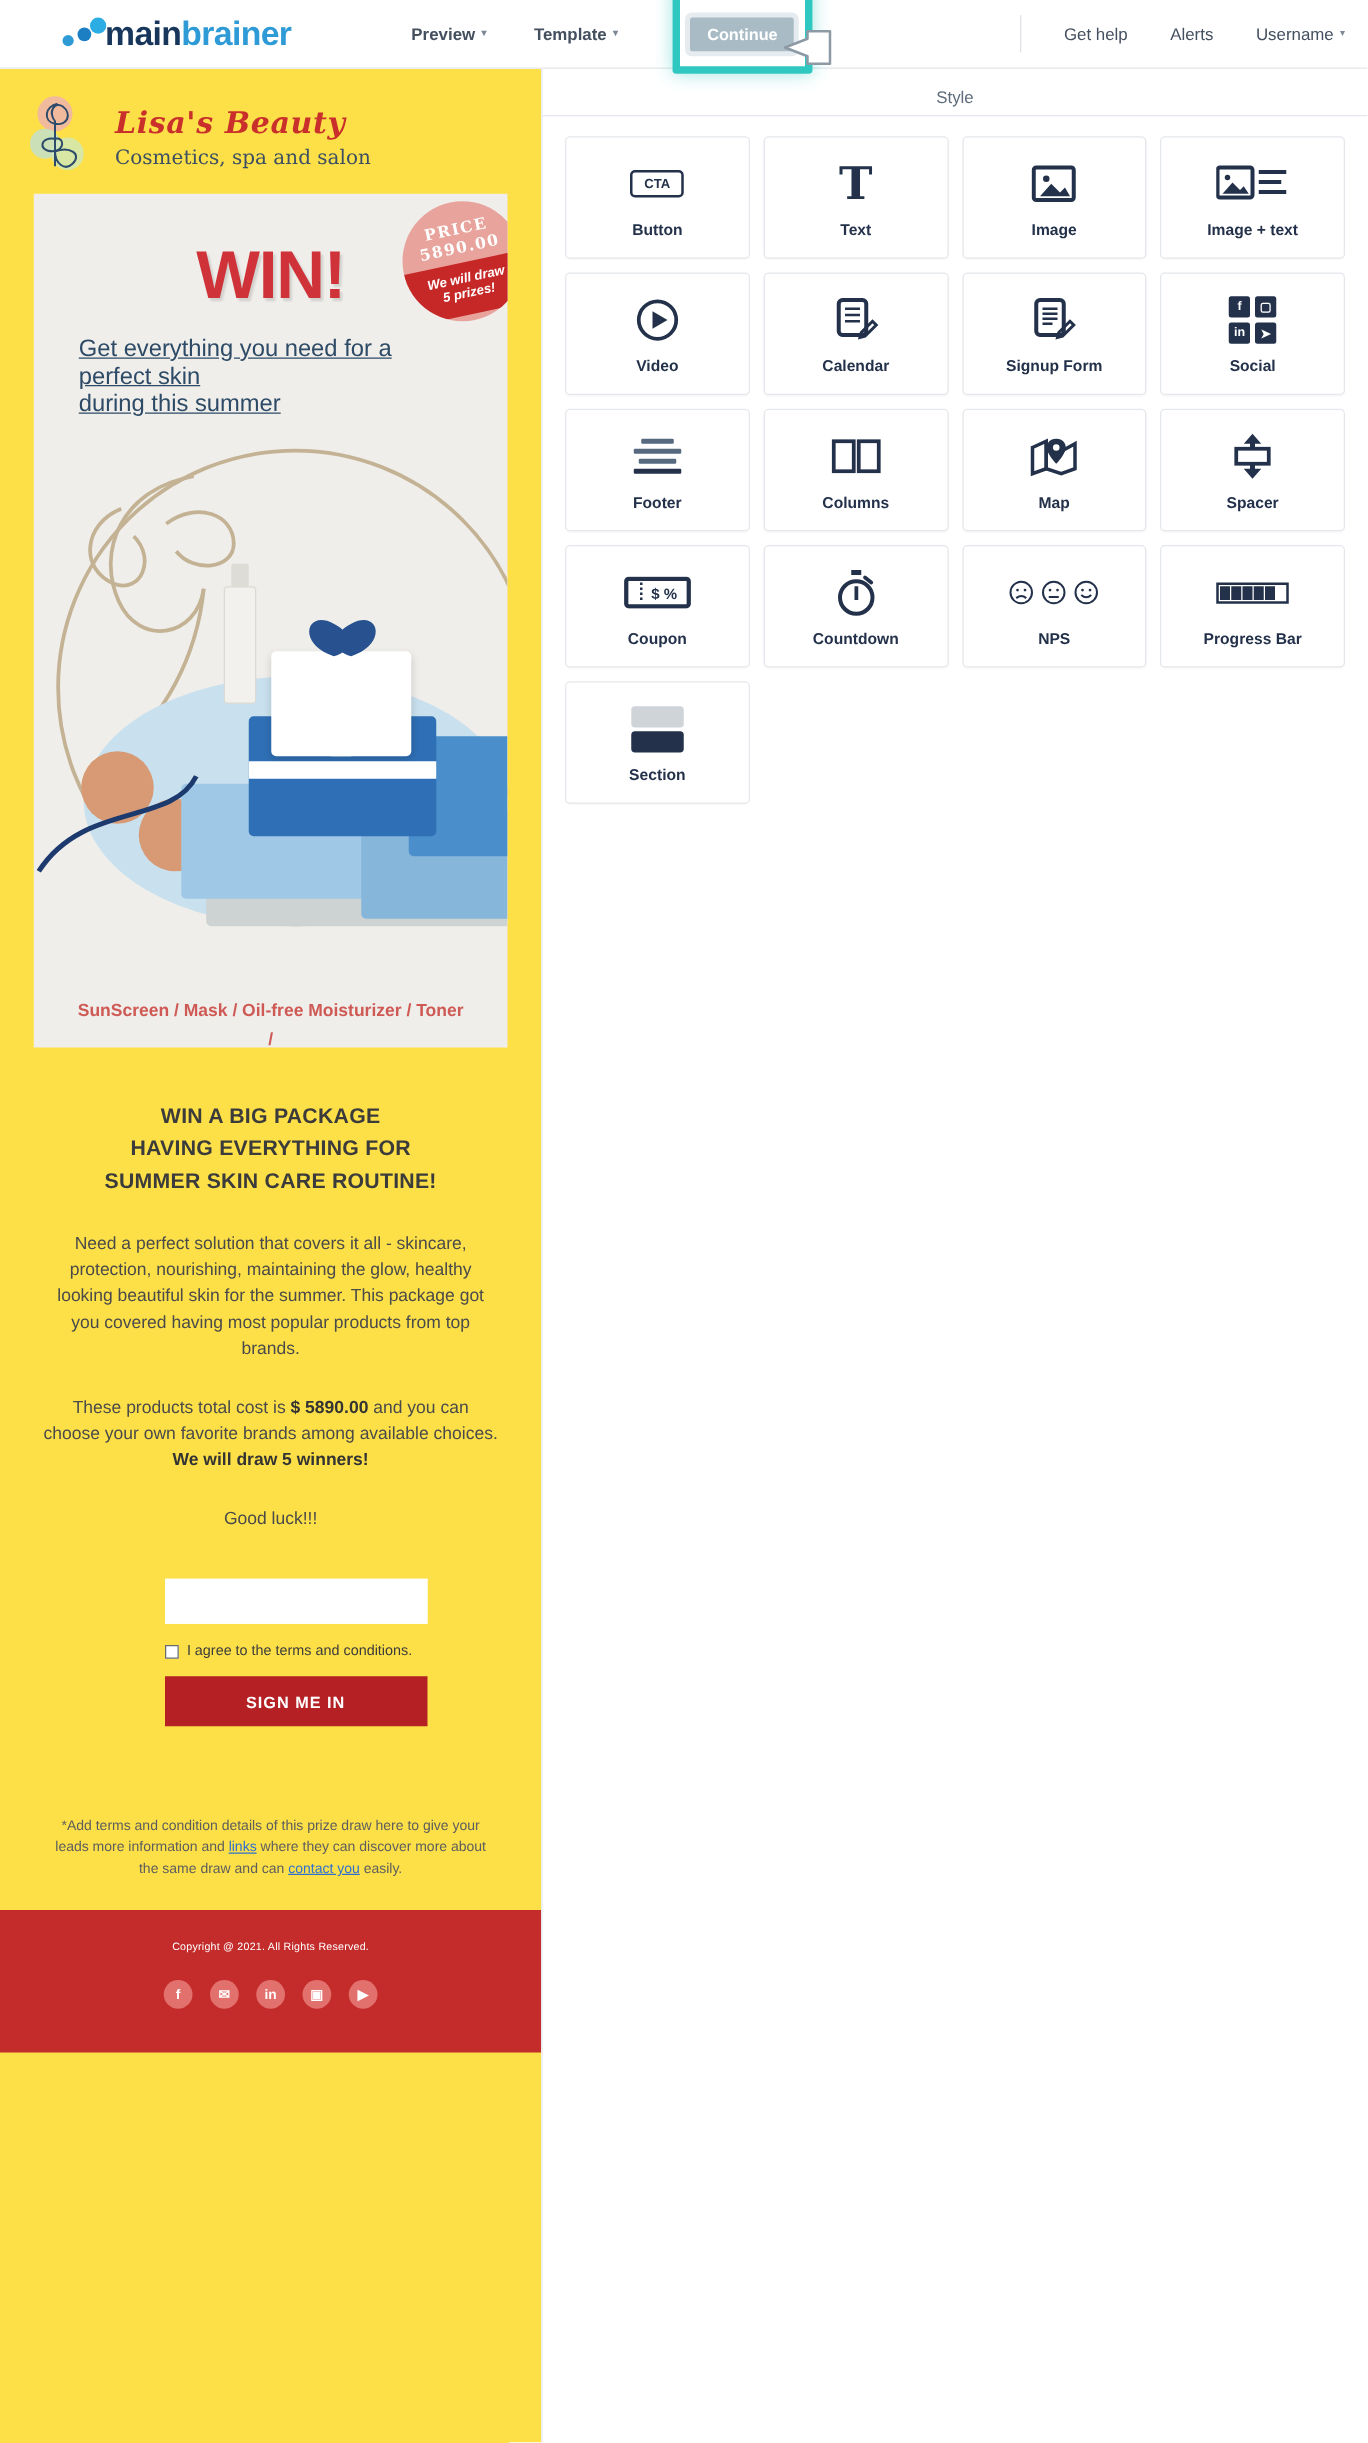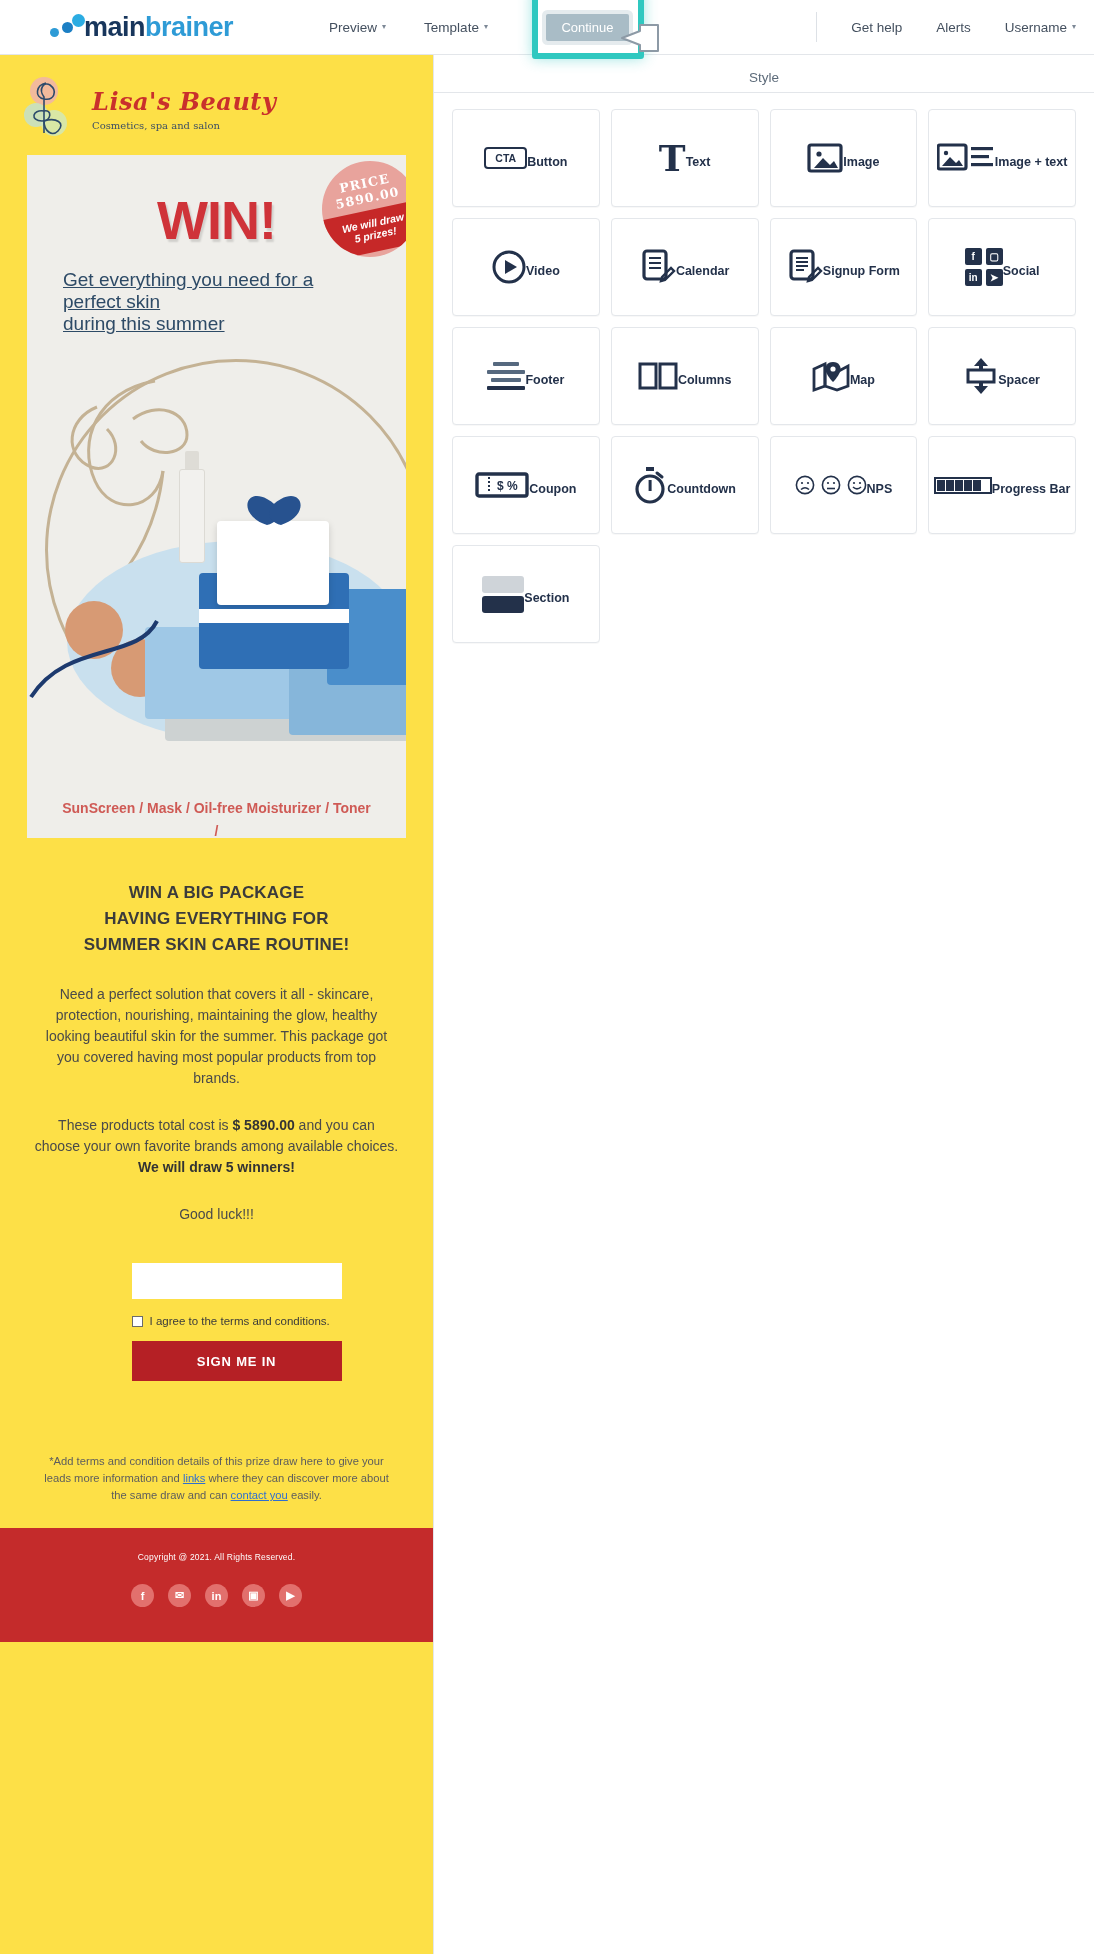--- a/index.html
+++ b/index.html
@@ -20,21 +20,21 @@
   .logo { display:flex; align-items:center; margin-left:14px; }
   .logo-dots { position:relative; width:34px; height:26px; }
   .logo-dots i { position:absolute; border-radius:50%; display:block; }
   .d1 { width:9px; height:9px; background:#2e9bd6; left:0px; top:14px; }
   .d2 { width:11px; height:11px; background:#1c7fc4; left:12px; top:8px; }
   .d3 { width:13px; height:13px; background:#2bace2; left:22px; top:0px; }
   .logo-text { font-size:27px; font-weight:bold; letter-spacing:-0.5px; }
   .logo-text .a { color:#18365c; }
   .logo-text .b { color:#2e9bd6; }
 
-  .topnav { display:flex; align-items:center; margin-left:92px; gap:30px; }
+  .topnav { display:flex; align-items:center; margin-left:92px; gap:30px;font-weight:bold; }
   .navitem {
     font-size:13.5px; color:#44505f; cursor:pointer;
     display:flex; align-items:center; gap:5px; padding:3px 4px;
   }
   .caret { font-size:8px; color:#7d8896; line-height:1; }
 
   .continue-wrap {
     position:relative; margin-left:24px; display:flex; align-items:center;
   }
   .continue-highlight {
@@ -59,21 +59,21 @@
   
   .canvas {
     position:absolute; top:55px; left:0; width:433px; height:1899px;
     background:#fde047; overflow:hidden;
   }
   .brandhead { padding:20px 0 16px 22px; display:flex; align-items:center; gap:14px; }
   .rose-logo { width:56px; height:64px; position:relative; flex:0 0 auto; }
   .brandnames { padding-top:4px; }
   .brand-title { font-family:"DejaVu Serif", serif; font-style:italic; font-weight:bold;
      font-size:24px; color:#c9302c; letter-spacing:0.5px; }
-  .brand-sub { font-family:"DejaVu Serif", serif; font-size:10px; color:#3d4f63; margin-top:4px; }
+  .brand-sub { font-family:"DejaVu Serif", serif; font-size:16px; color:#3d4f63; margin-top:4px; }
 
   .hero {
     position:relative; margin:0 27px; background:#efeeea; height:683px; overflow:hidden;
   }
   .price-badge {
     position:absolute; right:-12px; top:6px; width:96px; height:96px; border-radius:50%;
     background:#e8a39c; color:#fff; text-align:center; overflow:hidden; transform:rotate(-12deg);
   }
   .price-badge .pb-top { padding-top:14px; font-family:"DejaVu Serif", serif;
       font-size:12.5px; letter-spacing:1.2px; line-height:15px; font-weight:bold; }
@@ -145,21 +145,21 @@
   }
   .tabs { display:flex; height:38px; border-bottom:1px solid #e3e6ea; padding:6px 18px 0; gap:0; }
   .tab { flex:1; display:flex; align-items:center; justify-content:center;
     font-size:13.5px; color:#5d6b7a; cursor:pointer; height:32px; }
   .tab.active { background:#dfeaff; color:#2b7bf0; border-radius:2px; }
 
   .grid { padding:16px 18px; display:grid; grid-template-columns: repeat(4, 1fr);
      gap:11px; }
   .wcard {
     height:98px; border:1px solid #e4e7eb; border-radius:4px; background:#fff;
-    display:flex; flex-direction:row; align-items:center; justify-content:center;
+    display:flex; flex-direction:column; align-items:center; justify-content:center;
     cursor:pointer; box-shadow:0 1px 1px rgba(0,0,0,0.03);
   }
   .wicon { height:44px; display:flex; align-items:center; justify-content:center;
      color:#23314a; }
   .wlabel { margin-top:8px; font-size:12.5px; color:#23314a; font-weight:bold; }
 
   .cta-box { border:2.5px solid #23314a; border-radius:4px; padding:3px 9px;
      font-size:10.5px; font-weight:bold; color:#23314a; }
   .tglyph { font-family:"DejaVu Serif", serif; font-size:36px; font-weight:bold;
      color:#23314a; line-height:34px; }

